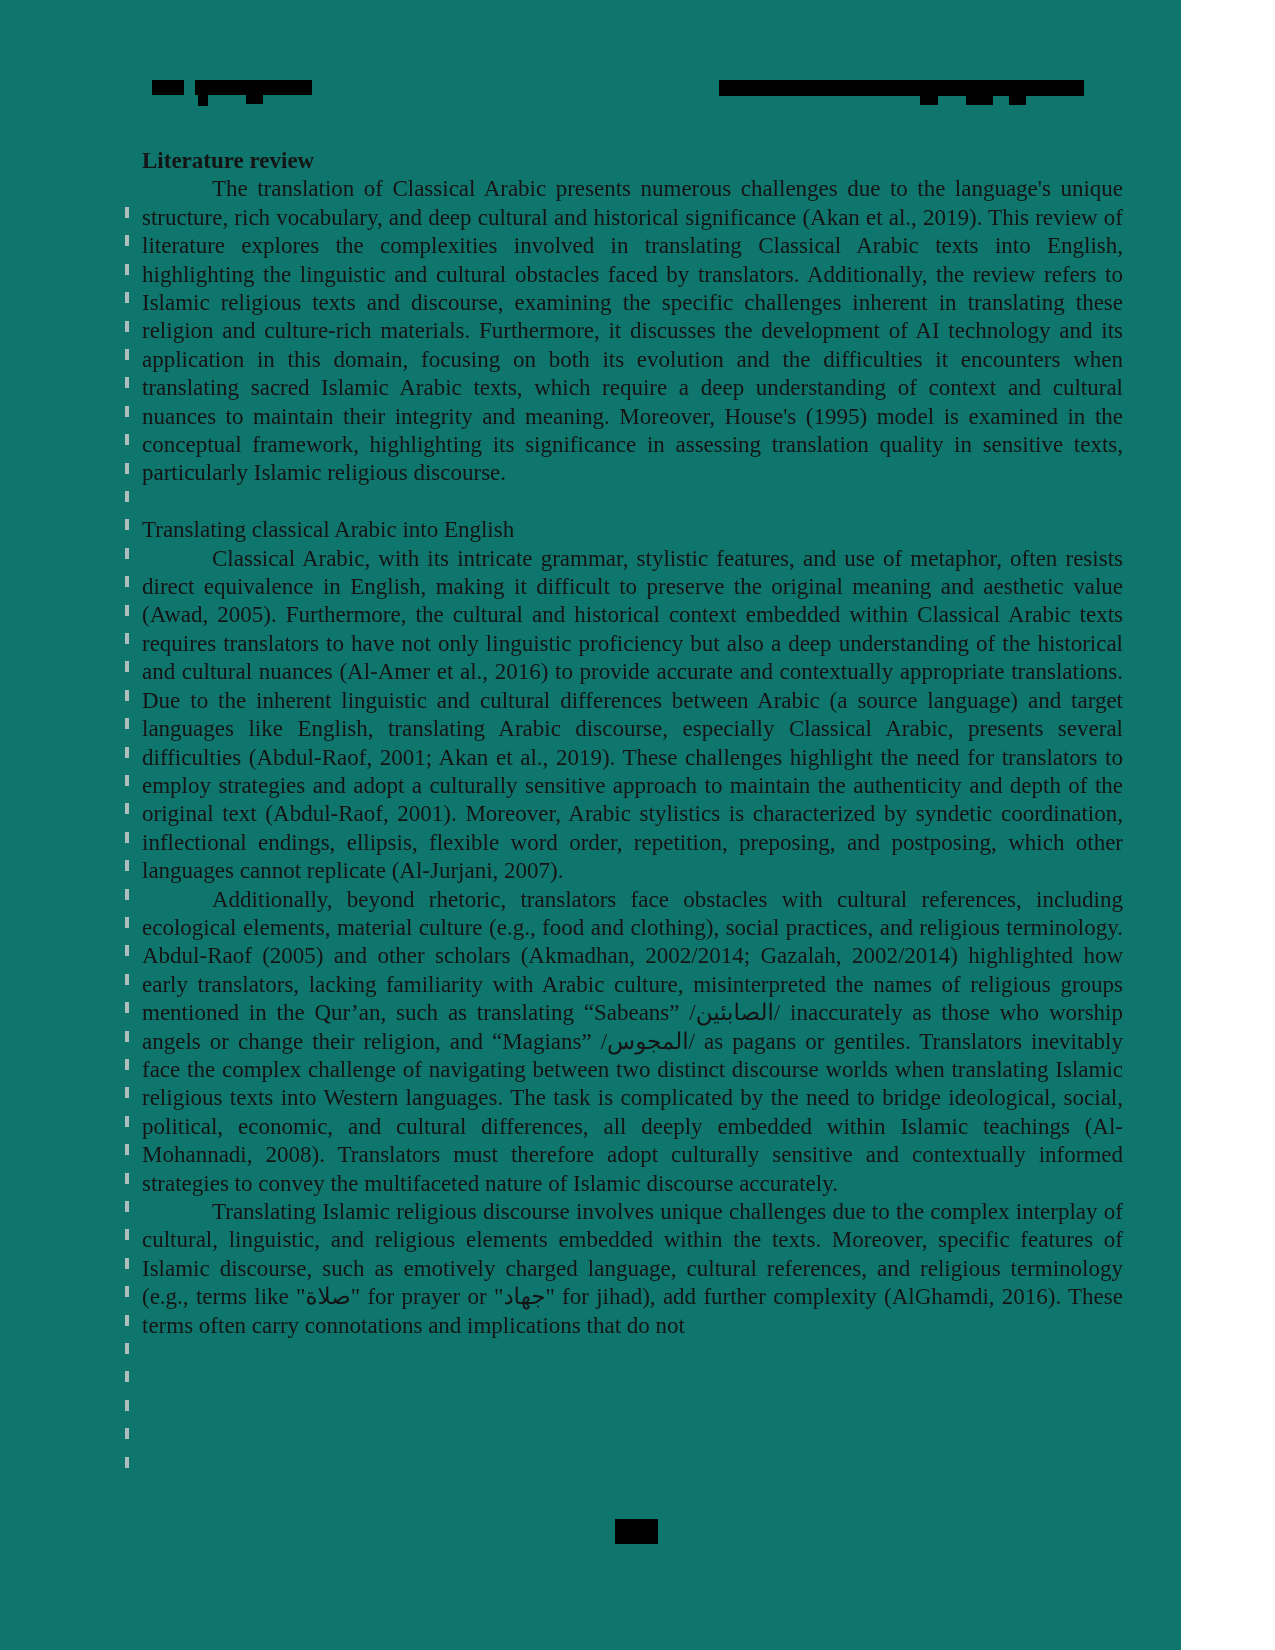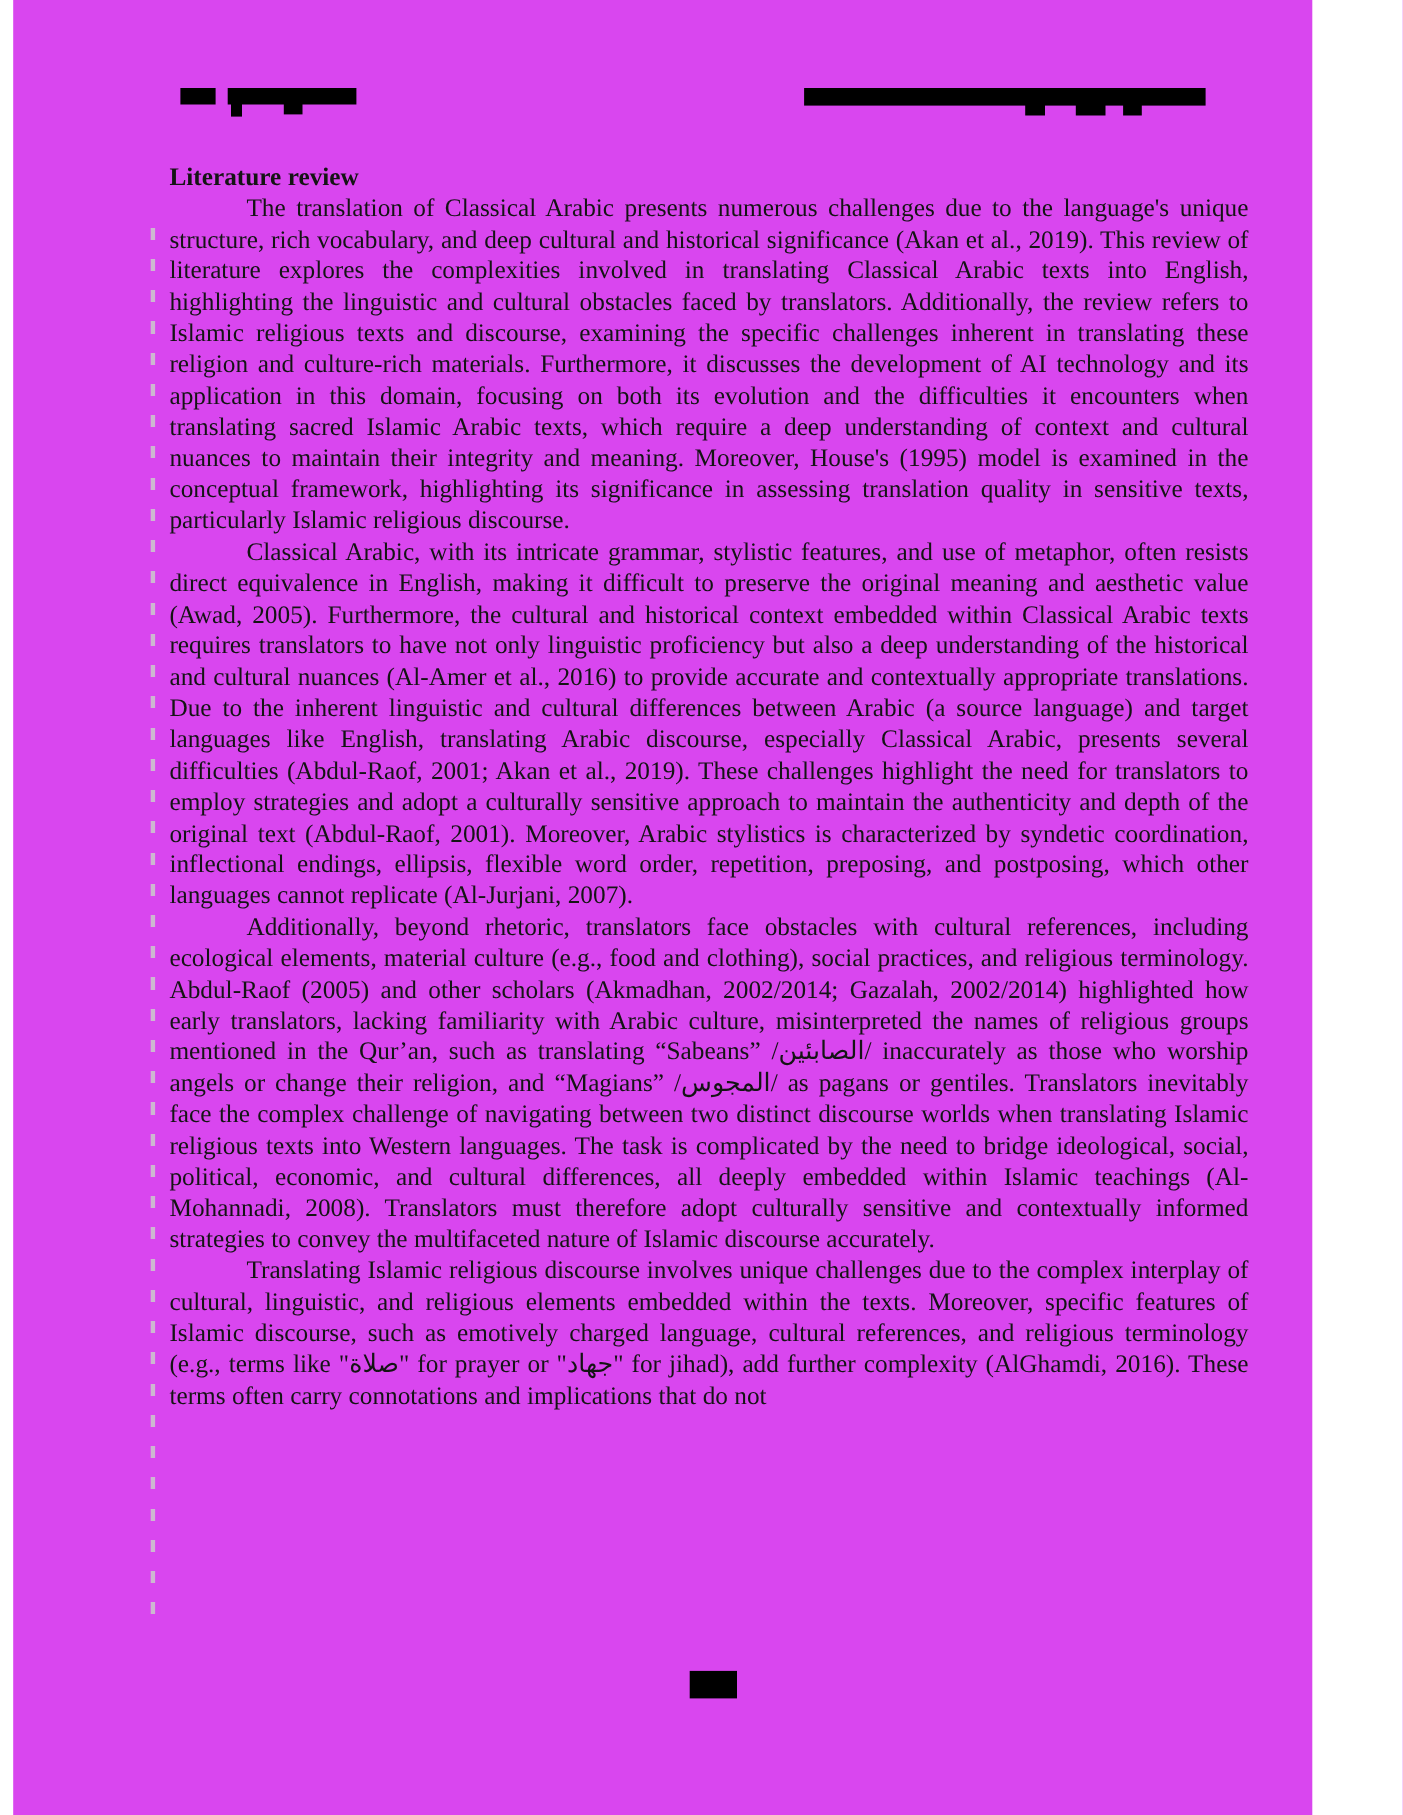--- a/index.html
+++ b/index.html
@@ -4,23 +4,22 @@
 <style>
   html, body {
     margin: 0;
     padding: 0;
     background: #ffffff;
   }
   .page {
     position: relative;
     width: 1181px;
     height: 1650px;
-    background: #d946ef;
+    background: #0f766e;
     overflow: hidden;
-    margin-left: 12px;
   }
   .redaction {
     position: absolute;
     background: #000000;
   }
   
   .margin-ticks {
     position: absolute;
     left: 125px;
     top: 207px;
@@ -79,20 +78,21 @@
   <div class="margin-ticks"></div>
 
   <main class="doc-body">
 
     <section>
       <h1>Literature review</h1>
       <p>The translation of Classical Arabic presents numerous challenges due to the language's unique structure, rich vocabulary, and deep cultural and historical significance (Akan et al., 2019). This review of literature explores the complexities involved in translating Classical Arabic texts into English, highlighting the linguistic and cultural obstacles faced by translators. Additionally, the review refers to Islamic religious texts and discourse, examining the specific challenges inherent in translating these religion and culture-rich materials. Furthermore, it discusses the development of AI technology and its application in this domain, focusing on both its evolution and the difficulties it encounters when translating sacred Islamic Arabic texts, which require a deep understanding of context and cultural nuances to maintain their integrity and meaning. Moreover, House's (1995) model is examined in the conceptual framework, highlighting its significance in assessing translation quality in sensitive texts, particularly Islamic religious discourse.</p>
     </section>
 
     <section>
+      <h2>Translating classical Arabic into English</h2>
       <p>Classical Arabic, with its intricate grammar, stylistic features, and use of metaphor, often resists direct equivalence in English, making it difficult to preserve the original meaning and aesthetic value (Awad, 2005). Furthermore, the cultural and historical context embedded within Classical Arabic texts requires translators to have not only linguistic proficiency but also a deep understanding of the historical and cultural nuances (Al-Amer et al., 2016) to provide accurate and contextually appropriate translations. Due to the inherent linguistic and cultural differences between Arabic (a source language) and target languages like English, translating Arabic discourse, especially Classical Arabic, presents several difficulties (Abdul-Raof, 2001; Akan et al., 2019). These challenges highlight the need for translators to employ strategies and adopt a culturally sensitive approach to maintain the authenticity and depth of the original text (Abdul-Raof, 2001). Moreover, Arabic stylistics is characterized by syndetic coordination, inflectional endings, ellipsis, flexible word order, repetition, preposing, and postposing, which other languages cannot replicate (Al-Jurjani, 2007).</p>
       <p>Additionally, beyond rhetoric, translators face obstacles with cultural references, including ecological elements, material culture (e.g., food and clothing), social practices, and religious terminology. Abdul-Raof (2005) and other scholars (Akmadhan, 2002/2014; Gazalah, 2002/2014) highlighted how early translators, lacking familiarity with Arabic culture, misinterpreted the names of religious groups mentioned in the Qur’an, such as translating “Sabeans” /الصابئين/ inaccurately as those who worship angels or change their religion, and “Magians” /المجوس/ as pagans or gentiles. Translators inevitably face the complex challenge of navigating between two distinct discourse worlds when translating Islamic religious texts into Western languages. The task is complicated by the need to bridge ideological, social, political, economic, and cultural differences, all deeply embedded within Islamic teachings (Al-Mohannadi, 2008). Translators must therefore adopt culturally sensitive and contextually informed strategies to convey the multifaceted nature of Islamic discourse accurately.</p>
     </section>
 
     <section>
       <p>Translating Islamic religious discourse involves unique challenges due to the complex interplay of cultural, linguistic, and religious elements embedded within the texts. Moreover, specific features of Islamic discourse, such as emotively charged language, cultural references, and religious terminology (e.g., terms like "صلاة" for prayer or "جهاد" for jihad), add further complexity (AlGhamdi, 2016). These terms often carry connotations and implications that do not</p>
     </section>
 
   </main>
 

